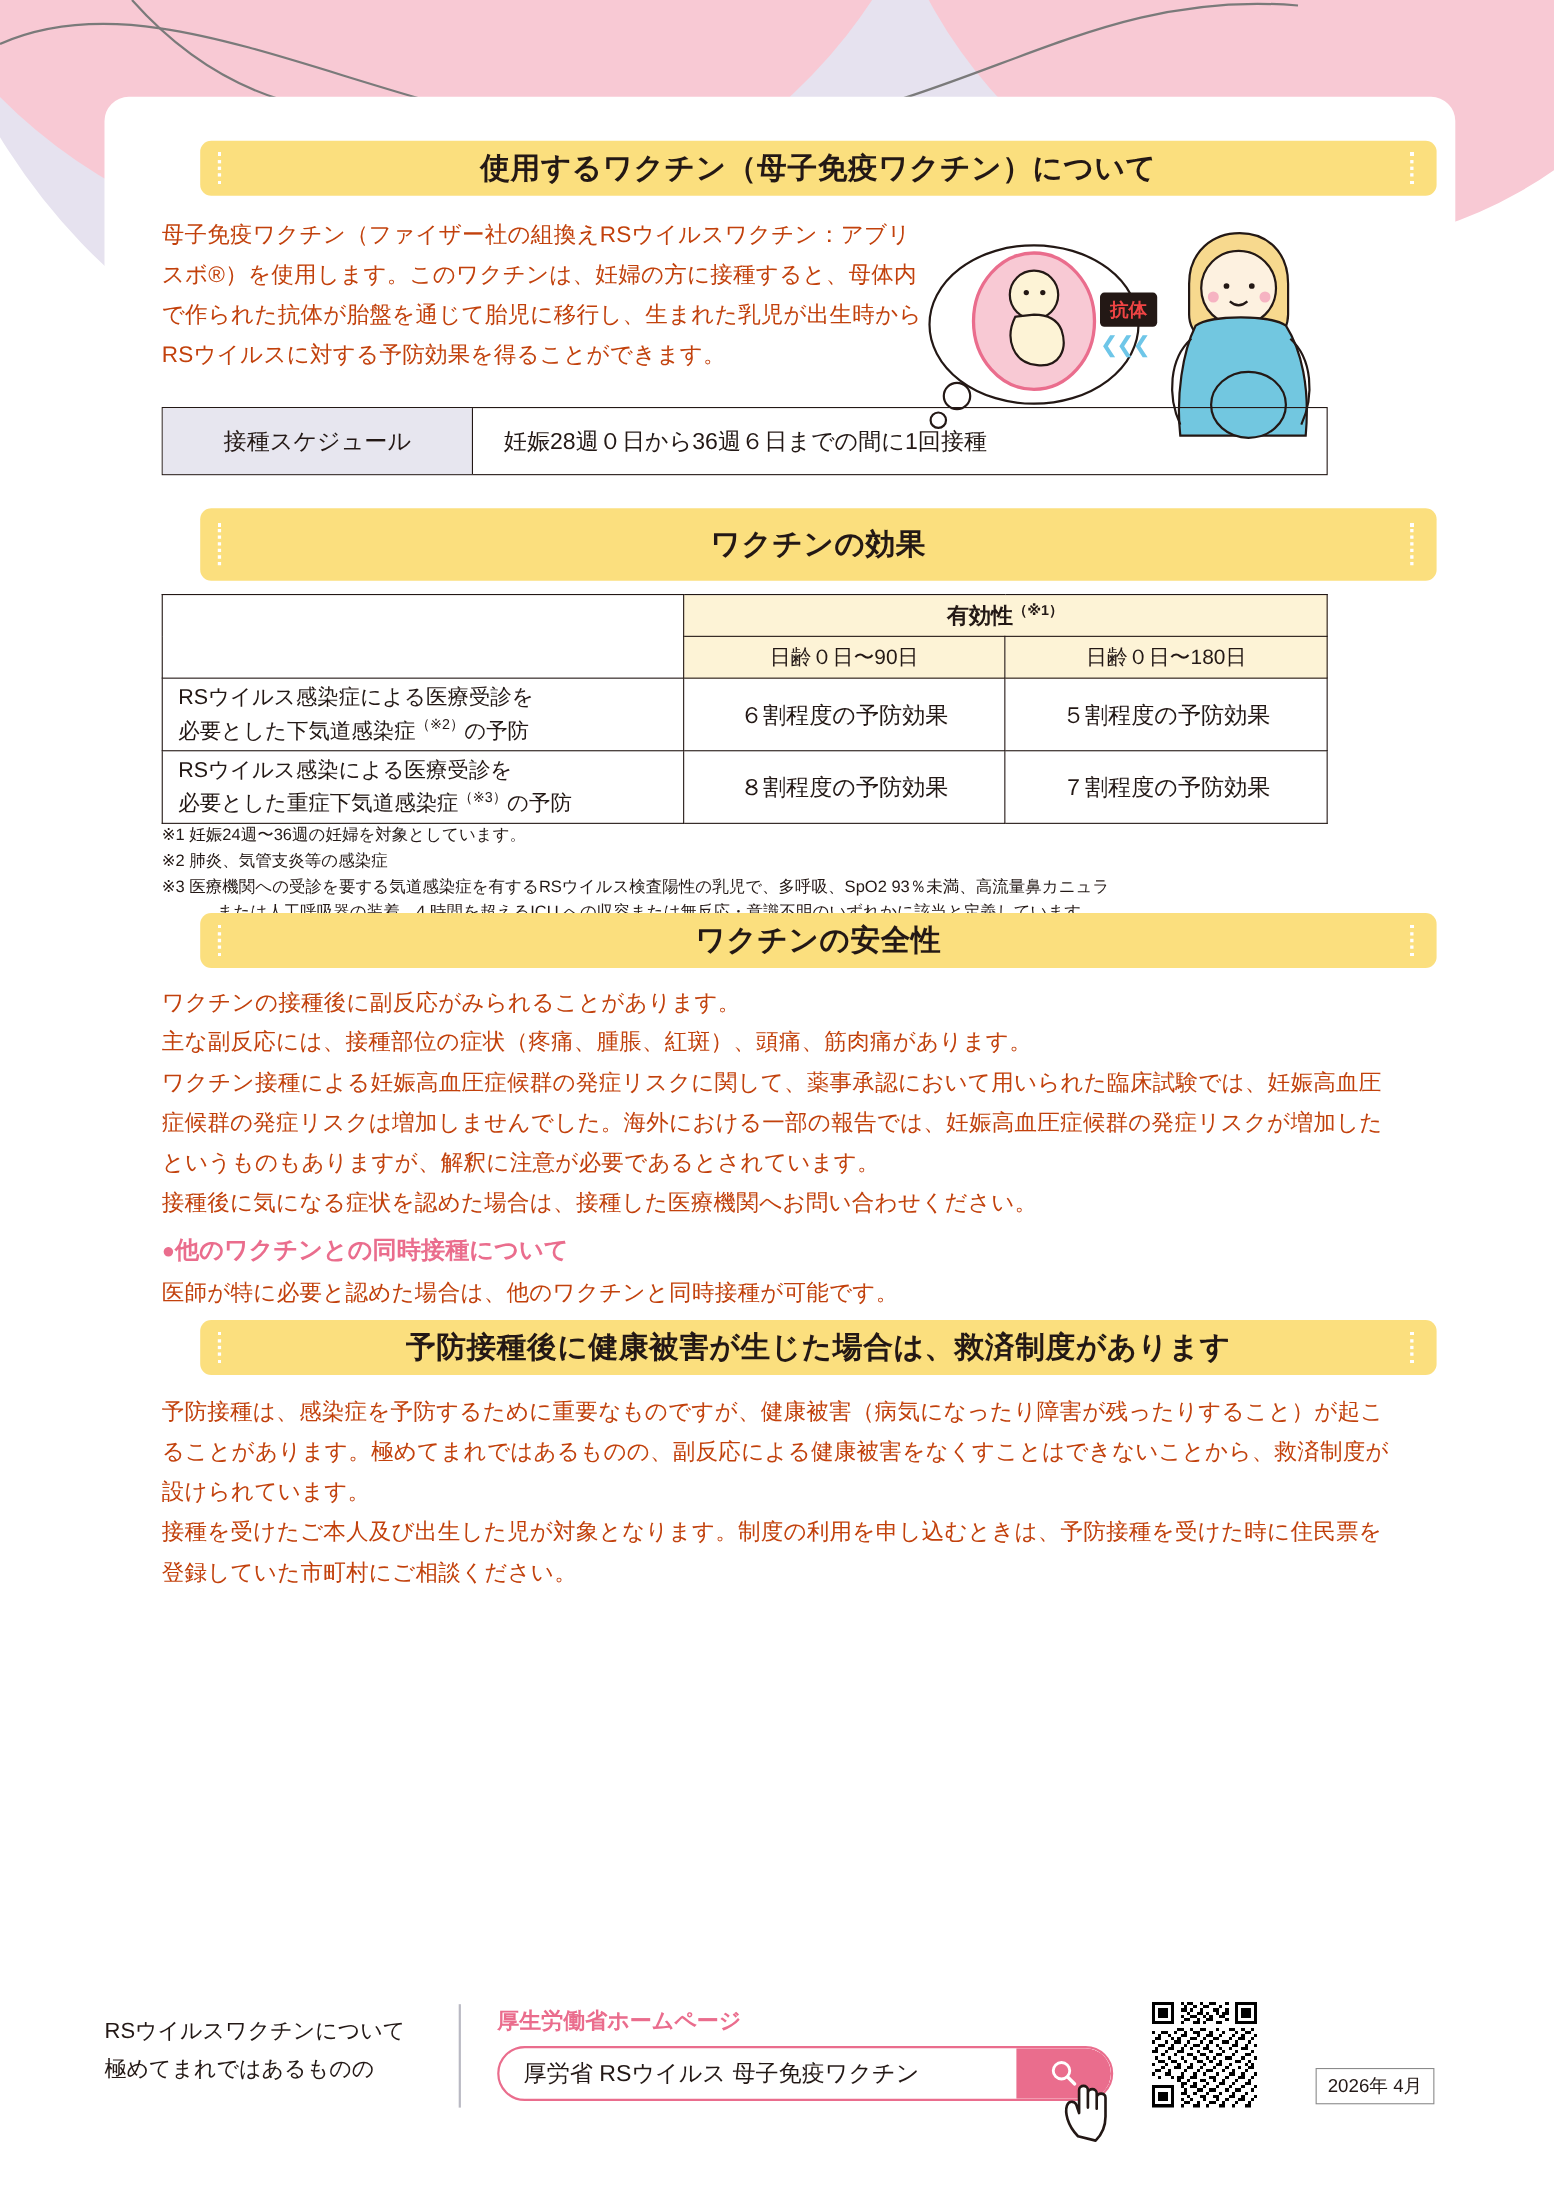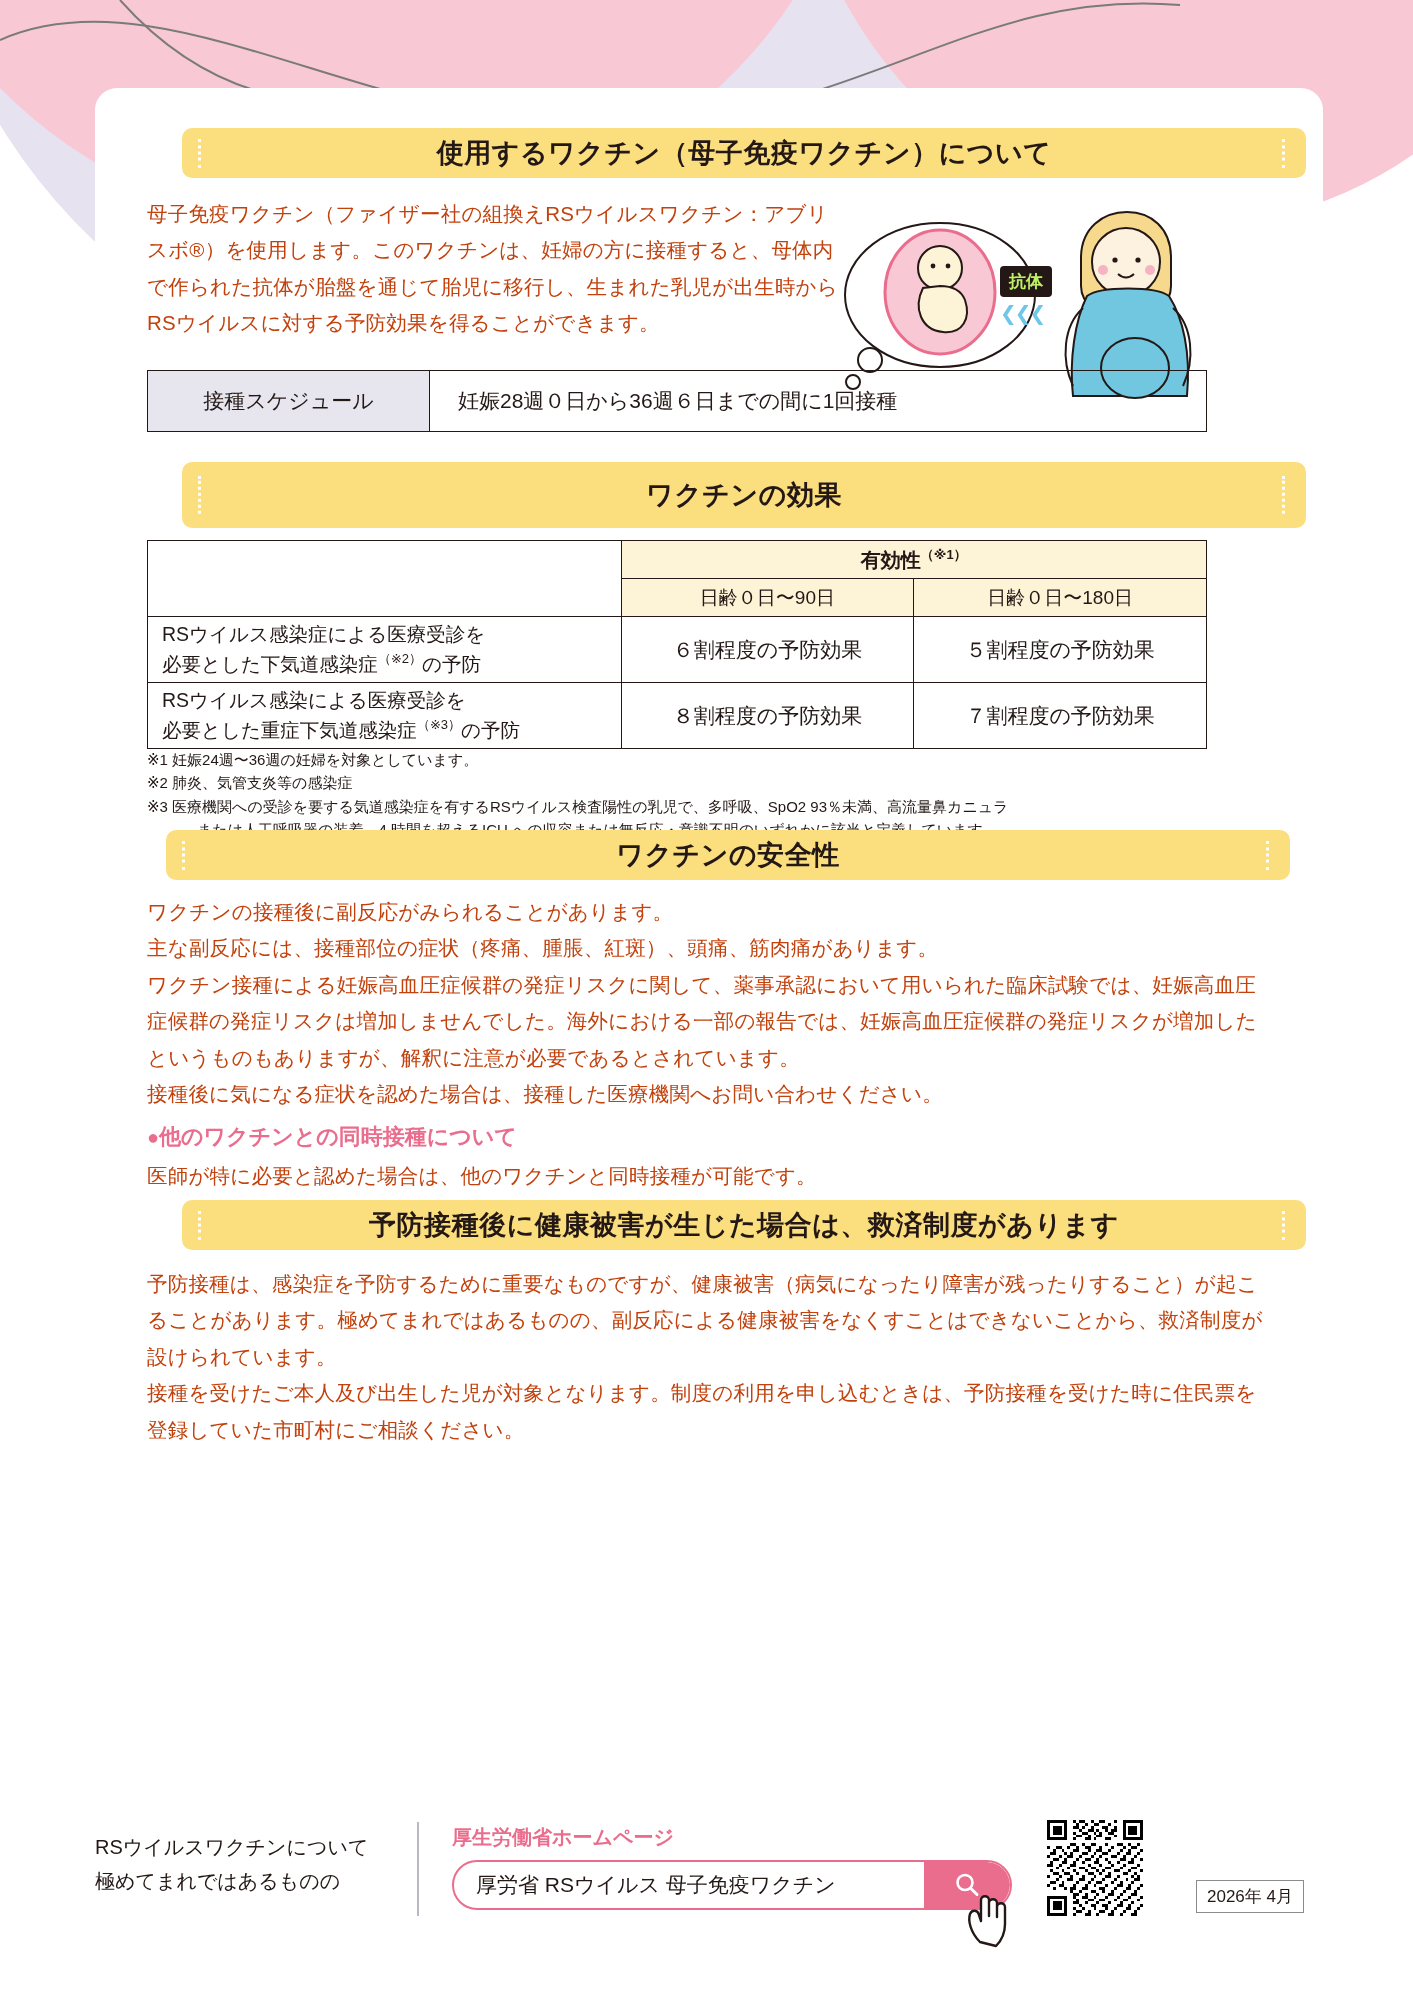--- a/index.html
+++ b/index.html
@@ -95,21 +95,21 @@
 
   .h-vaccine {
     left: 52px; top: 40px; width: 1124px; height: 50px;
     font-size: 27px;
   }
   .h-effect {
     left: 52px; top: 374px; width: 1124px; height: 66px;
     font-size: 27px;
   }
   .h-safety {
-    left: 36px; top: 742px; width: 1124px; height: 50px;
+    left: 52px; top: 742px; width: 1124px; height: 50px;
     font-size: 27px;
   }
   .h-relief {
     left: 52px; top: 1112px; width: 1124px; height: 50px;
     font-size: 27px;
   }
   .abs { position: absolute; }
 
   
   .para {
@@ -301,21 +301,21 @@
     color: #231815;
     background: #fff;
   }
 
   
   .illus { position: absolute; left: 740px; top: 112px; width: 400px; height: 200px; }
   .anti-label {
     position: absolute;
     left: 905px; top: 178px;
     background: #231815;
-    color: #bef264;
+    color: #ef4444;
     font-size: 17px;
     font-weight: bold;
     padding: 4px 9px;
     border-radius: 4px;
   }
   .arrows {
     position: absolute;
     left: 905px; top: 213px;
     font-size: 20px;
     color: #6ec6e8;

